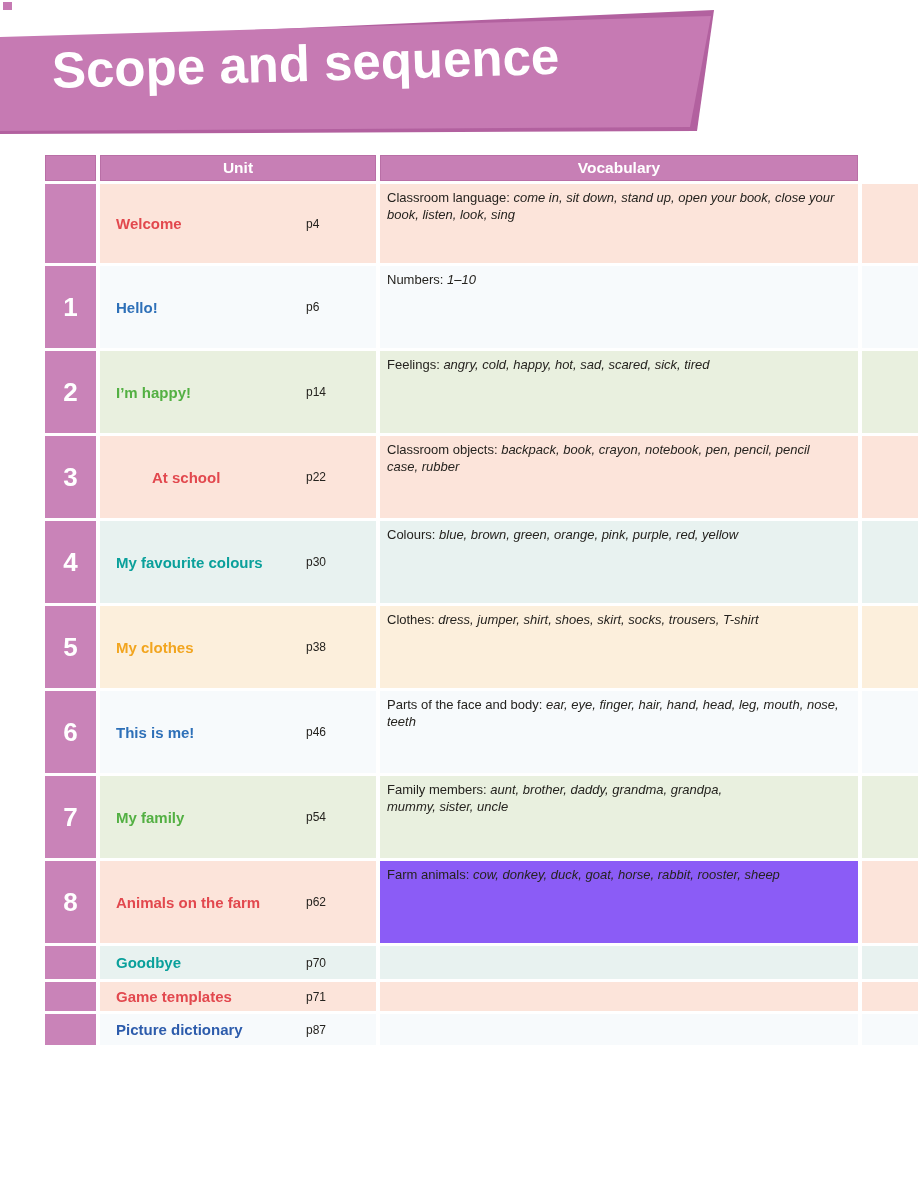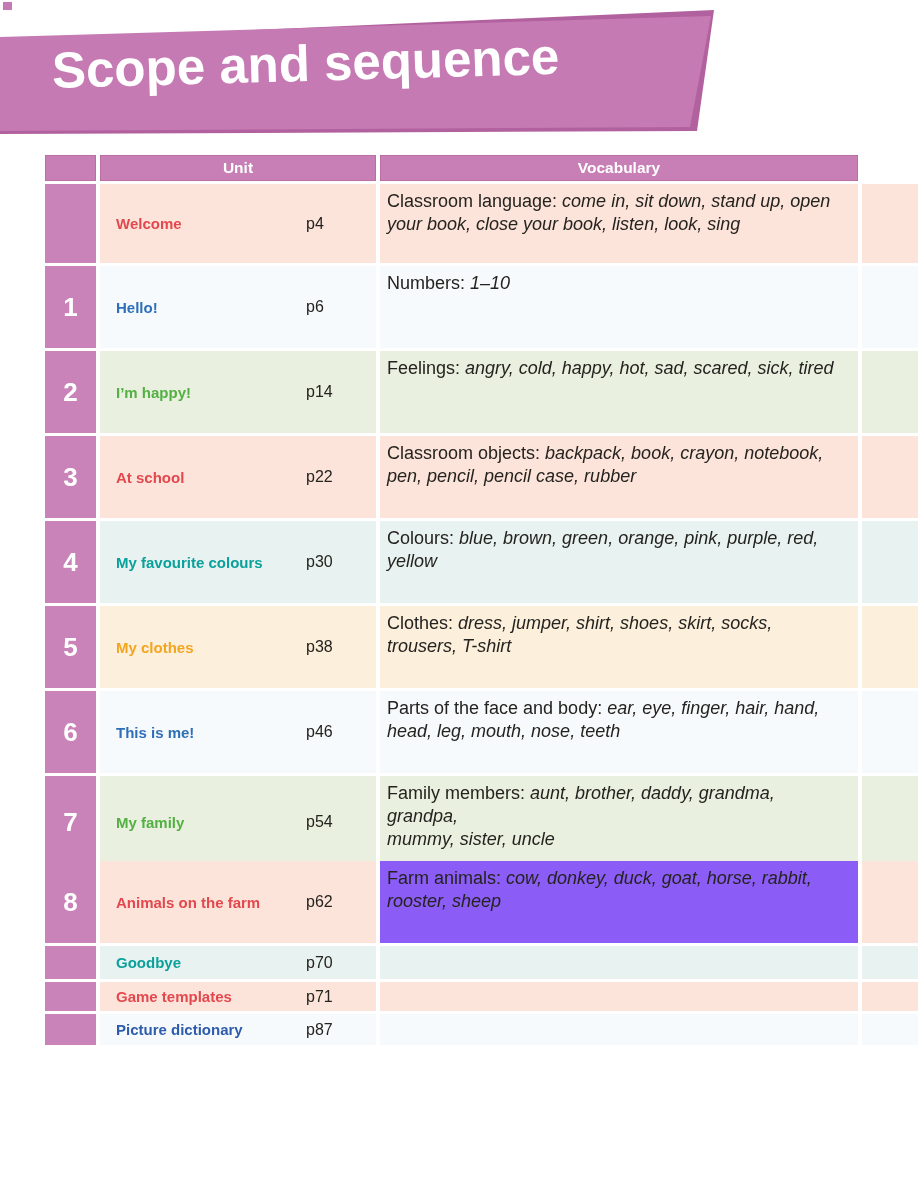--- a/index.html
+++ b/index.html
@@ -56,24 +56,24 @@
   .num {
     display: flex; align-items: center; justify-content: center;
     background: var(--number-pink);
   }
   .unum { color: #ffffff; font-size: 26px; font-weight: bold; }
   .unit {
     display: flex; align-items: center;
     padding-left: 16px; padding-right: 12px;
   }
   .utitle { font-size: 15px; font-weight: bold; flex: 1 1 auto; }
-  .upage { width: 58px; flex: 0 0 auto; font-size: 16px; color: var(--ink); }
+  .upage { width: 58px; flex: 0 0 auto; font-size: 12px; color: var(--ink); }
   .vocab {
     padding: 6px 16px 17px 7px;
-    font-size: 18px; line-height: 1.28; color: var(--ink);
+    font-size: 13px; line-height: 1.28; color: var(--ink);
   }
   .vlabel { font-style: normal; }
   .vwords { font-style: italic; white-space: pre-wrap; }
 </style>
 </head>
 <body>
 
 <div class="banner-area">
   <div class="banner-back"></div>
   <div class="banner-main"></div>
@@ -126,21 +126,21 @@
     <div class="cell vocab" style="background: rgb(233, 240, 223);">
       <span class="vlabel">Feelings: </span><span class="vwords">angry, cold, happy, hot, sad, scared, sick, tired</span>
     </div>
     <div class="cell extra" style="background: rgb(233, 240, 223);"></div>
   </div>
       <div class="grid-row trow" style="height: 82px;">
     <div class="cell num">
       <span class="unum">3</span>
     </div>
     <div class="cell unit" style="background: rgb(252, 228, 218);">
-      <span class="utitle" style="color: rgb(226, 72, 78);">At school</span>
+      <span class="utitle" style="color: rgb(226, 72, 78); margin-left: 36px;">At school</span>
       <span class="upage">p22</span>
     </div>
     <div class="cell vocab" style="background: rgb(252, 228, 218);">
       <span class="vlabel">Classroom objects: </span><span class="vwords">backpack, book, crayon, notebook, pen, pencil, pencil case, rubber</span>
     </div>
     <div class="cell extra" style="background: rgb(252, 228, 218);"></div>
   </div>
       <div class="grid-row trow" style="height: 82px;">
     <div class="cell num">
       <span class="unum">4</span>

